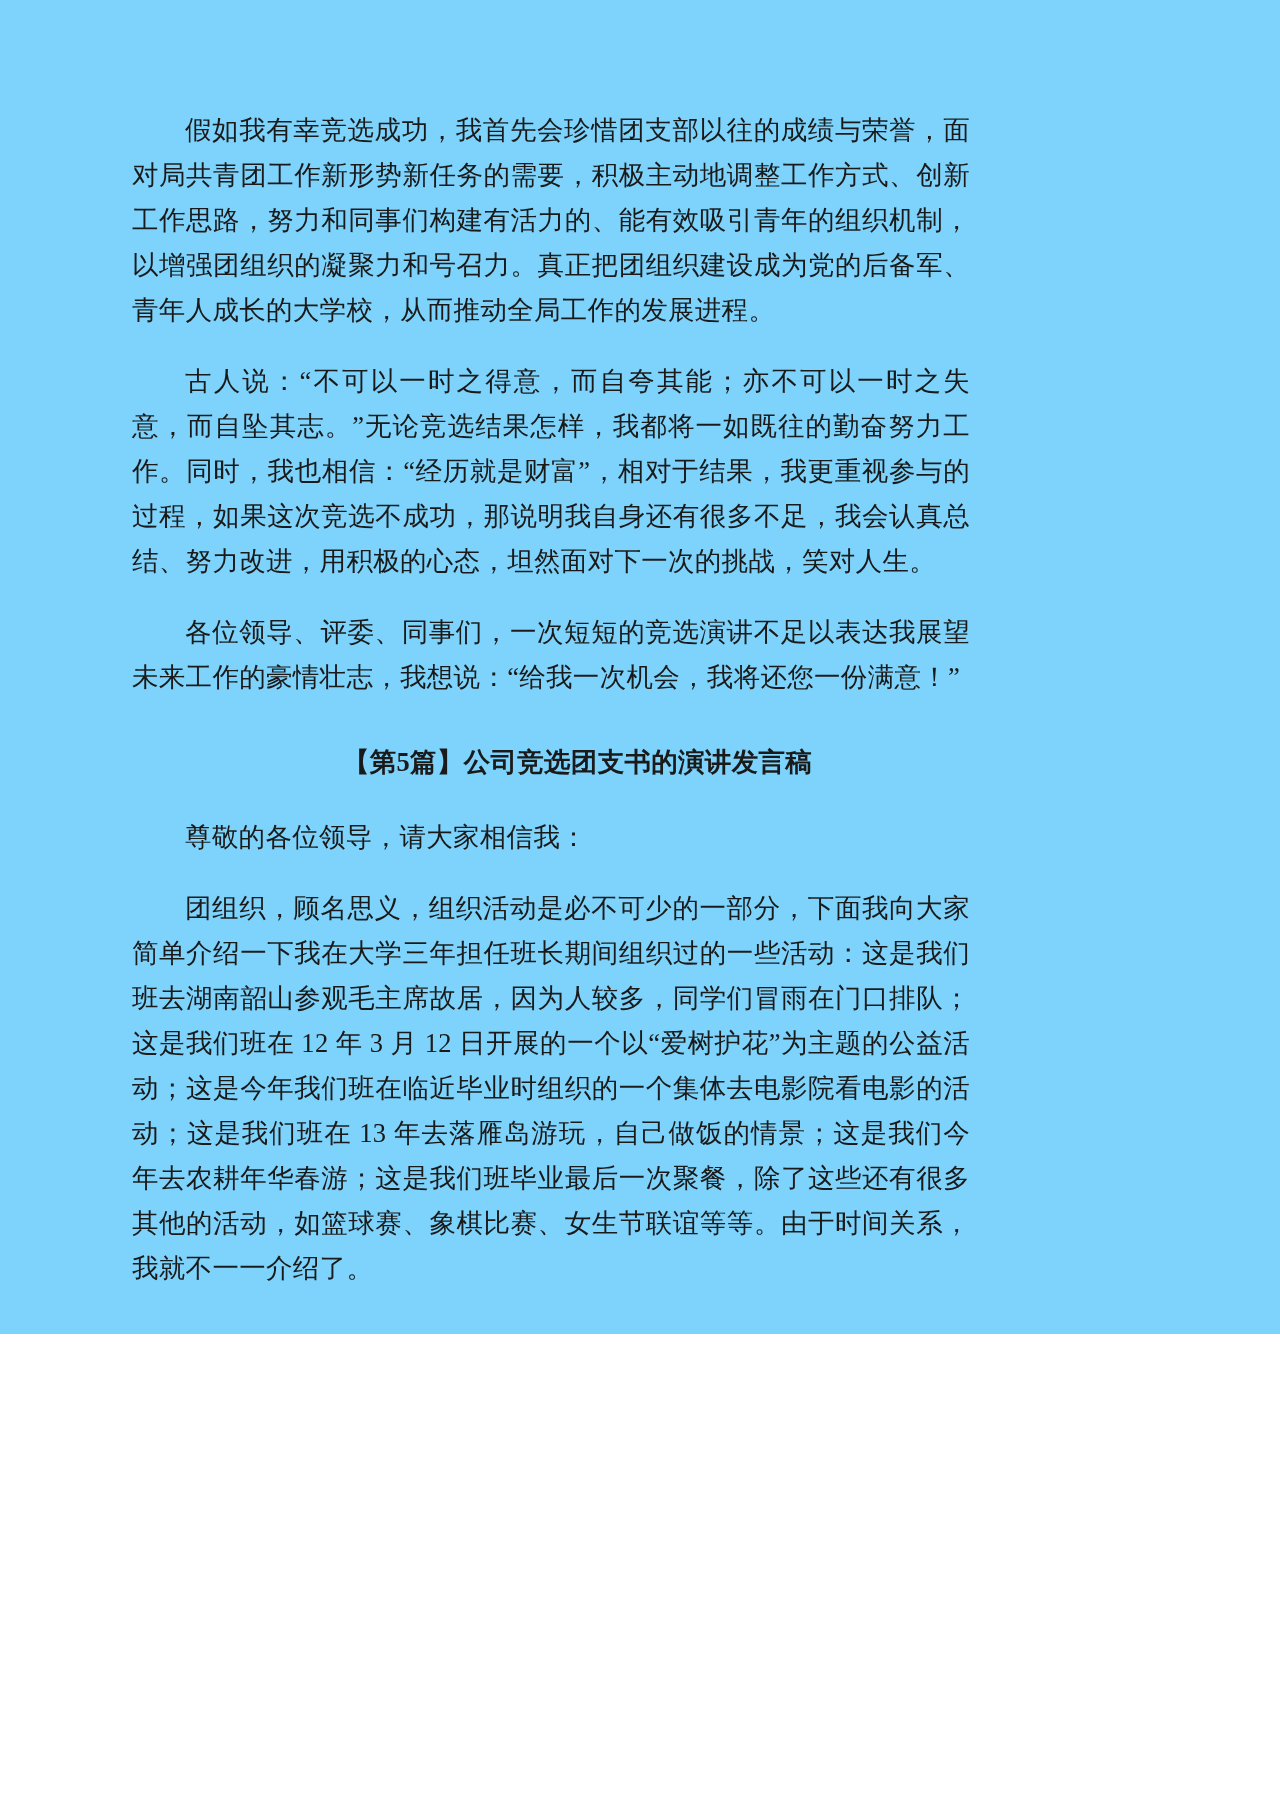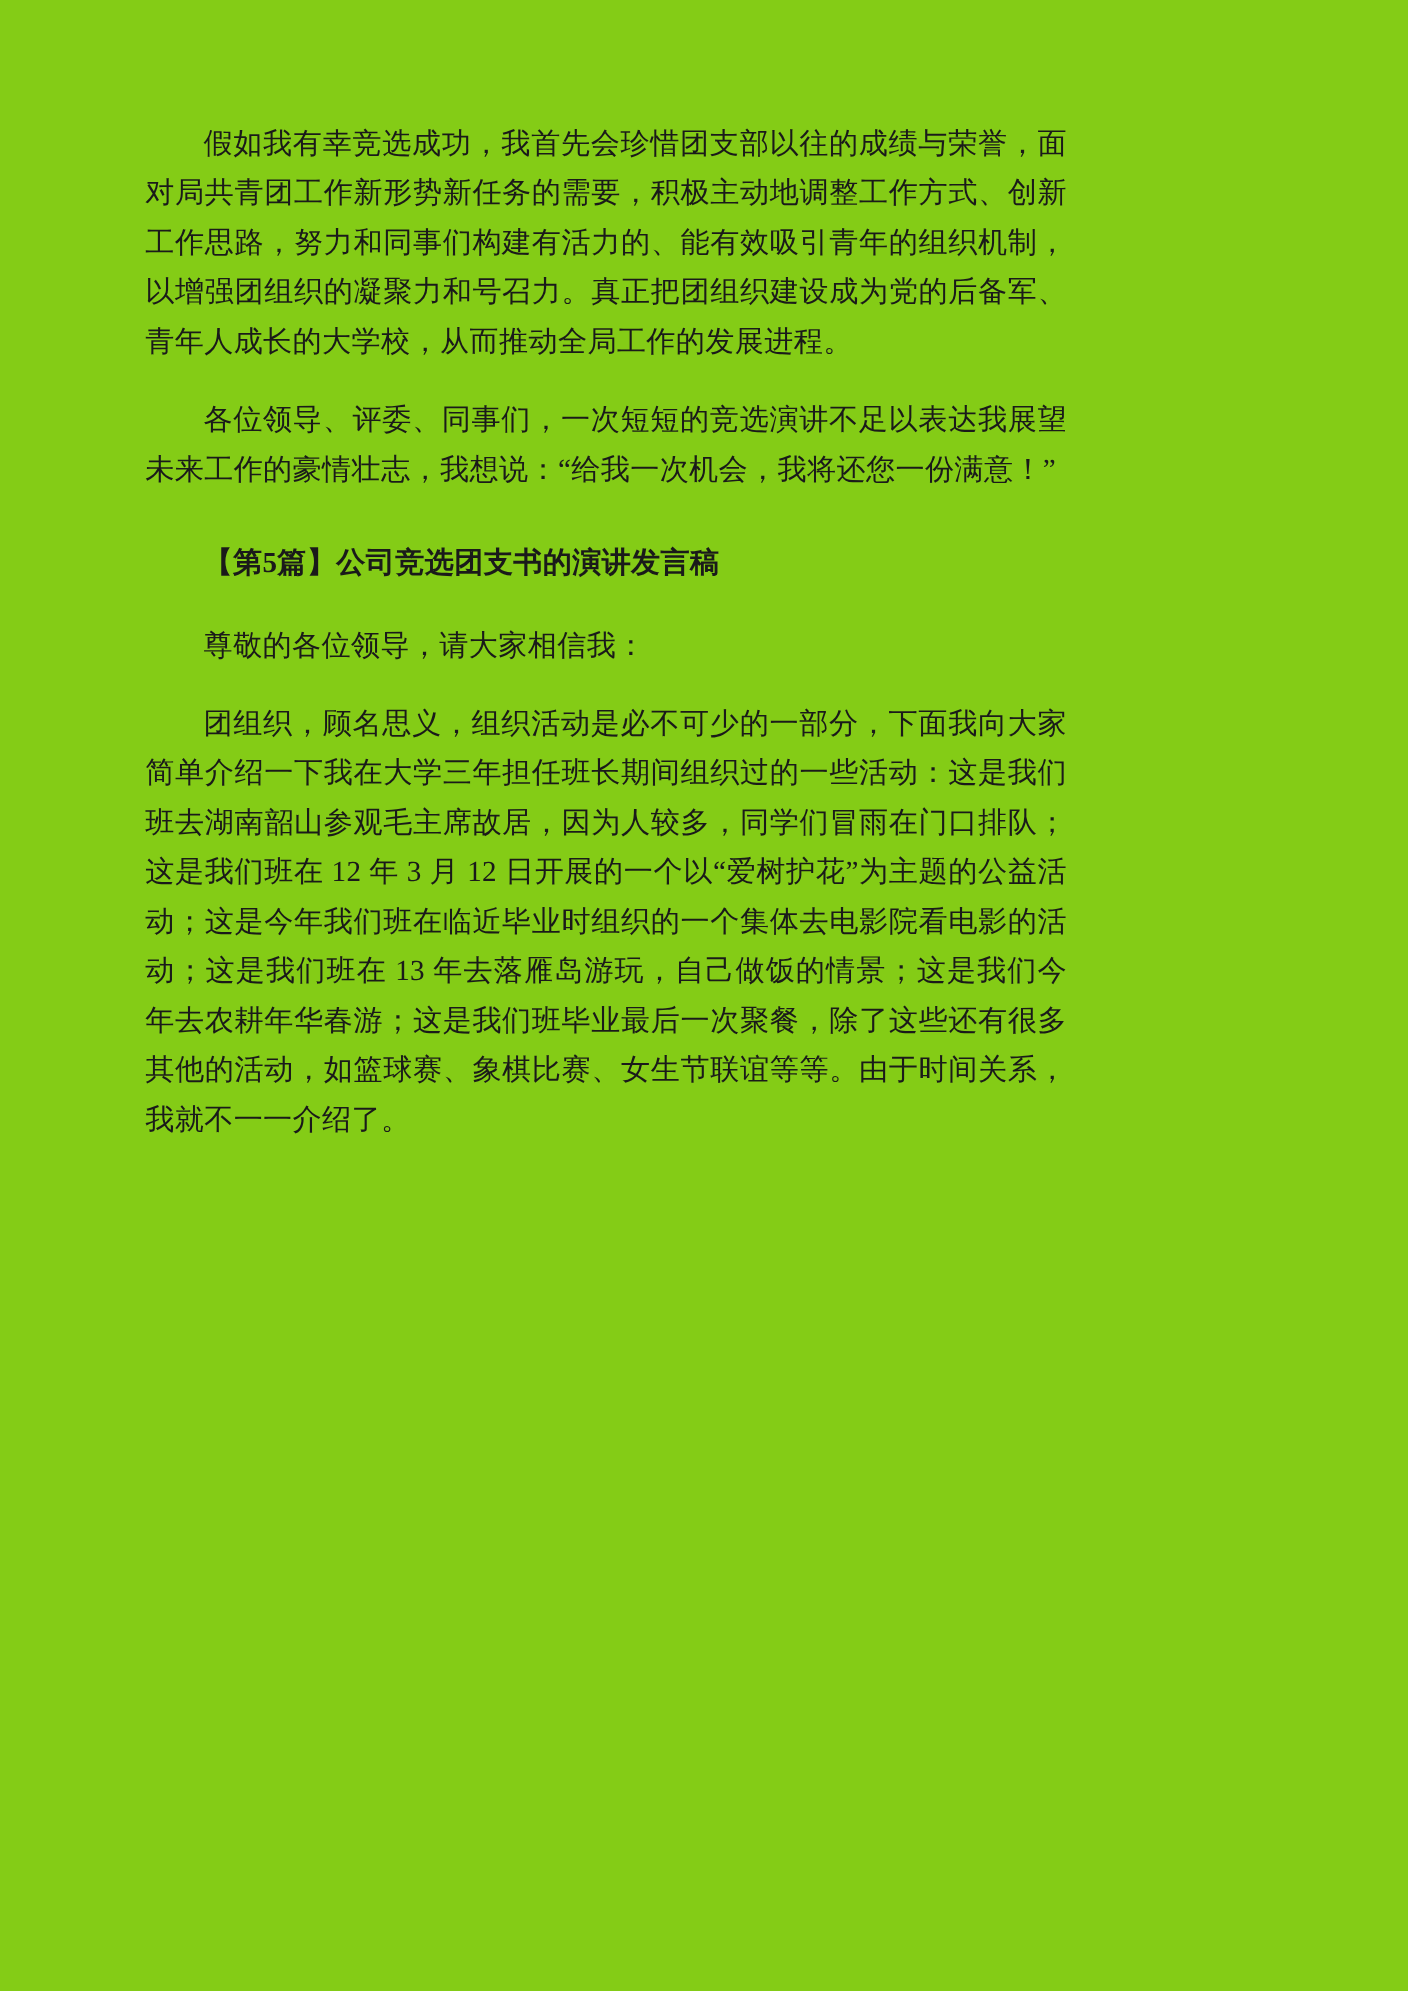--- a/index.html
+++ b/index.html
@@ -10,22 +10,22 @@
   body {
     width: 1280px;
     height: 1810px;
     font-family: "Liberation Serif", "DejaVu Serif", serif;
     color: #1a1a1a;
     overflow: hidden;
   }
   .page {
     position: relative;
     width: 1280px;
-    height: 1810px;
-    background: #84cc16;
+    height: 1334px;
+    background: #7dd3fc;
     box-sizing: border-box;
     padding: 108px 310px 0 132px;
   }
   .doc-body {
     width: 838px;
   }
   p.para {
     margin: 0 0 26px 0;
     font-size: 26.5px;
     line-height: 45px;
@@ -39,34 +39,35 @@
   p.para:last-child {
     margin-bottom: 0;
   }
   h2.section-heading {
     margin: 40px 0 30px 0;
     font-size: 26.5px;
     line-height: 45px;
     font-weight: bold;
     text-indent: 2em;
     letter-spacing: 0.3px;
-    text-align: left;
+    text-align: center;
   }
   .tight {
     margin-bottom: 24px;
   }
 </style>
 </head>
 <body>
 
 <div class="page">
   <div class="doc-body">
 
     <p class="para">假如我有幸竞选成功，我首先会珍惜团支部以往的成绩与荣誉，面对局共青团工作新形势新任务的需要，积极主动地调整工作方式、创新工作思路，努力和同事们构建有活力的、能有效吸引青年的组织机制，以增强团组织的凝聚力和号召力。真正把团组织建设成为党的后备军、青年人成长的大学校，从而推动全局工作的发展进程。</p>
 
+    <p class="para">古人说：“不可以一时之得意，而自夸其能；亦不可以一时之失意，而自坠其志。”无论竞选结果怎样，我都将一如既往的勤奋努力工作。同时，我也相信：“经历就是财富”，相对于结果，我更重视参与的过程，如果这次竞选不成功，那说明我自身还有很多不足，我会认真总结、努力改进，用积极的心态，坦然面对下一次的挑战，笑对人生。</p>
 
     <p class="para">各位领导、评委、同事们，一次短短的竞选演讲不足以表达我展望未来工作的豪情壮志，我想说：“给我一次机会，我将还您一份满意！”</p>
 
 
     <h2 class="section-heading">【第5篇】公司竞选团支书的演讲发言稿</h2>
 
     <p class="para">尊敬的各位领导，请大家相信我：</p>
 
 
 

